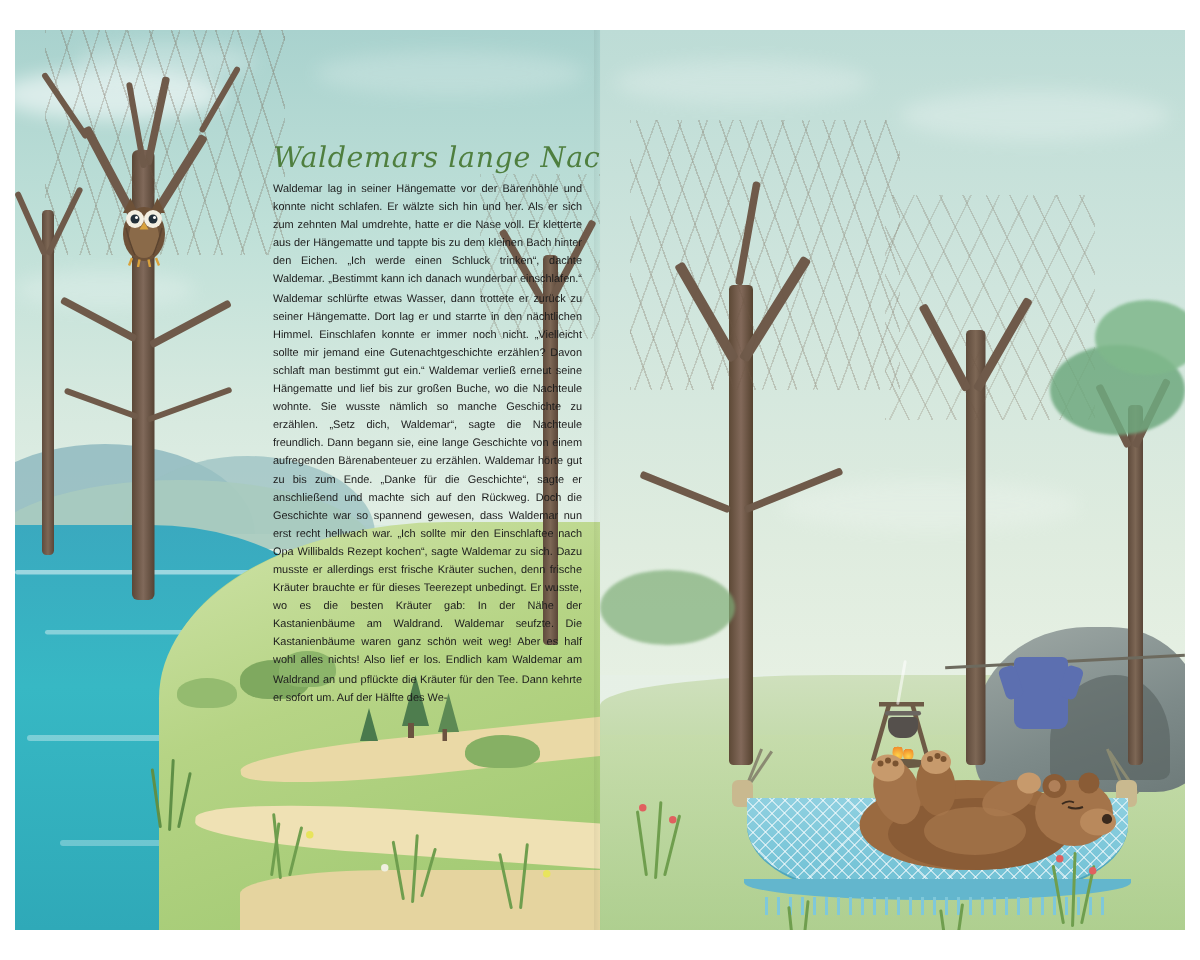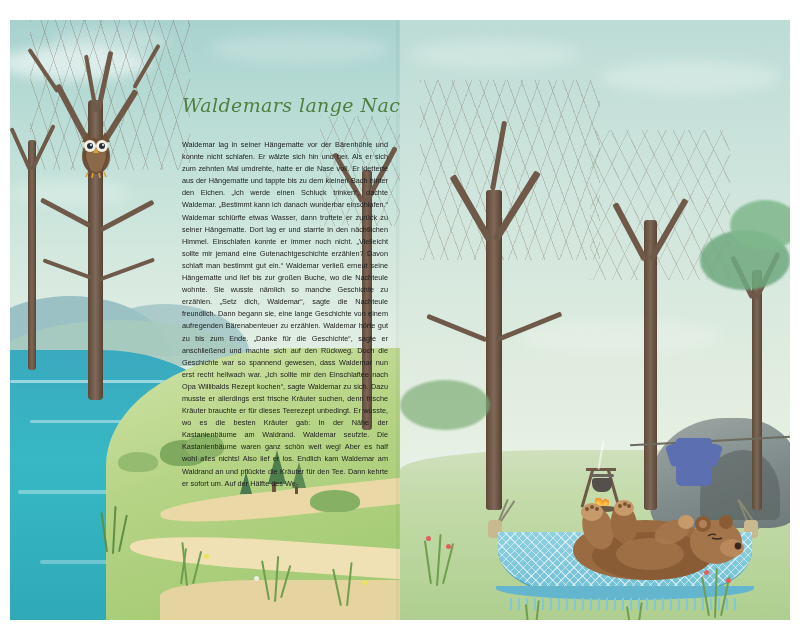--- a/index.html
+++ b/index.html
@@ -135,21 +135,21 @@
     font-family: "Liberation Sans", sans-serif;
     font-size: 7.3px;
     line-height: 12.1px;
     color: #1c1c1c;
     text-align: justify;
     text-justify: inter-word;
     hyphens: manual;
   }
   #col-left {
     left: 172px;
-    top: 119px;
+    top: 100px;
     width: 206px;
   }
 
   
   #owl { position: absolute; left: 63px; top: 104px; width: 46px; height: 54px; }
 
   
   .hammock-net {
     position: absolute;
     background:

